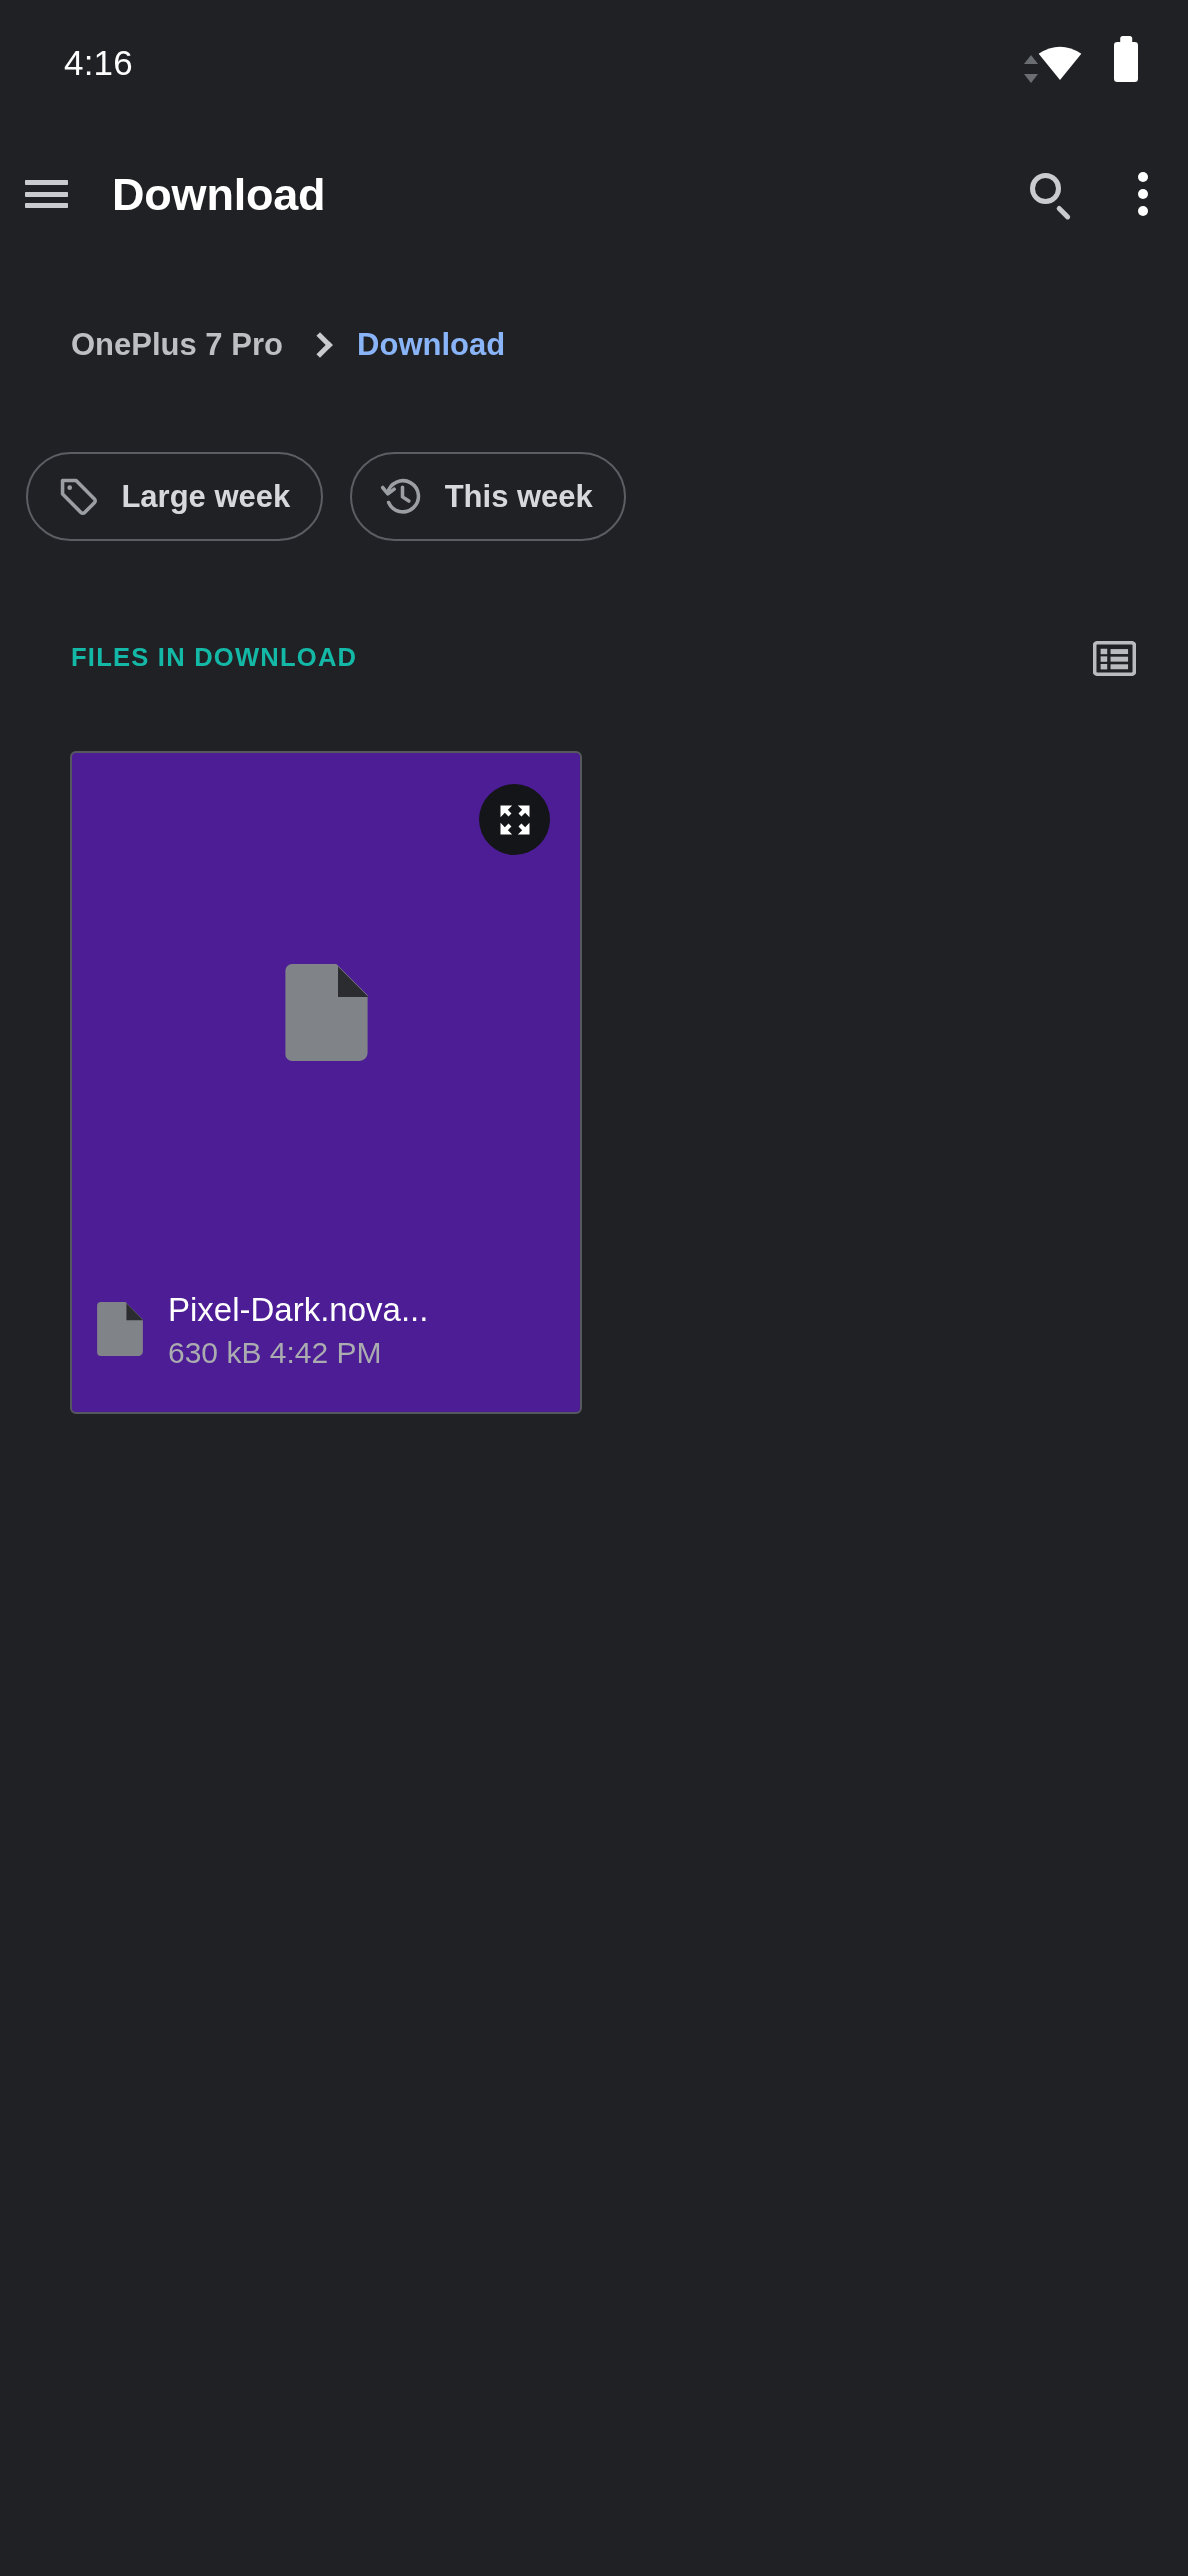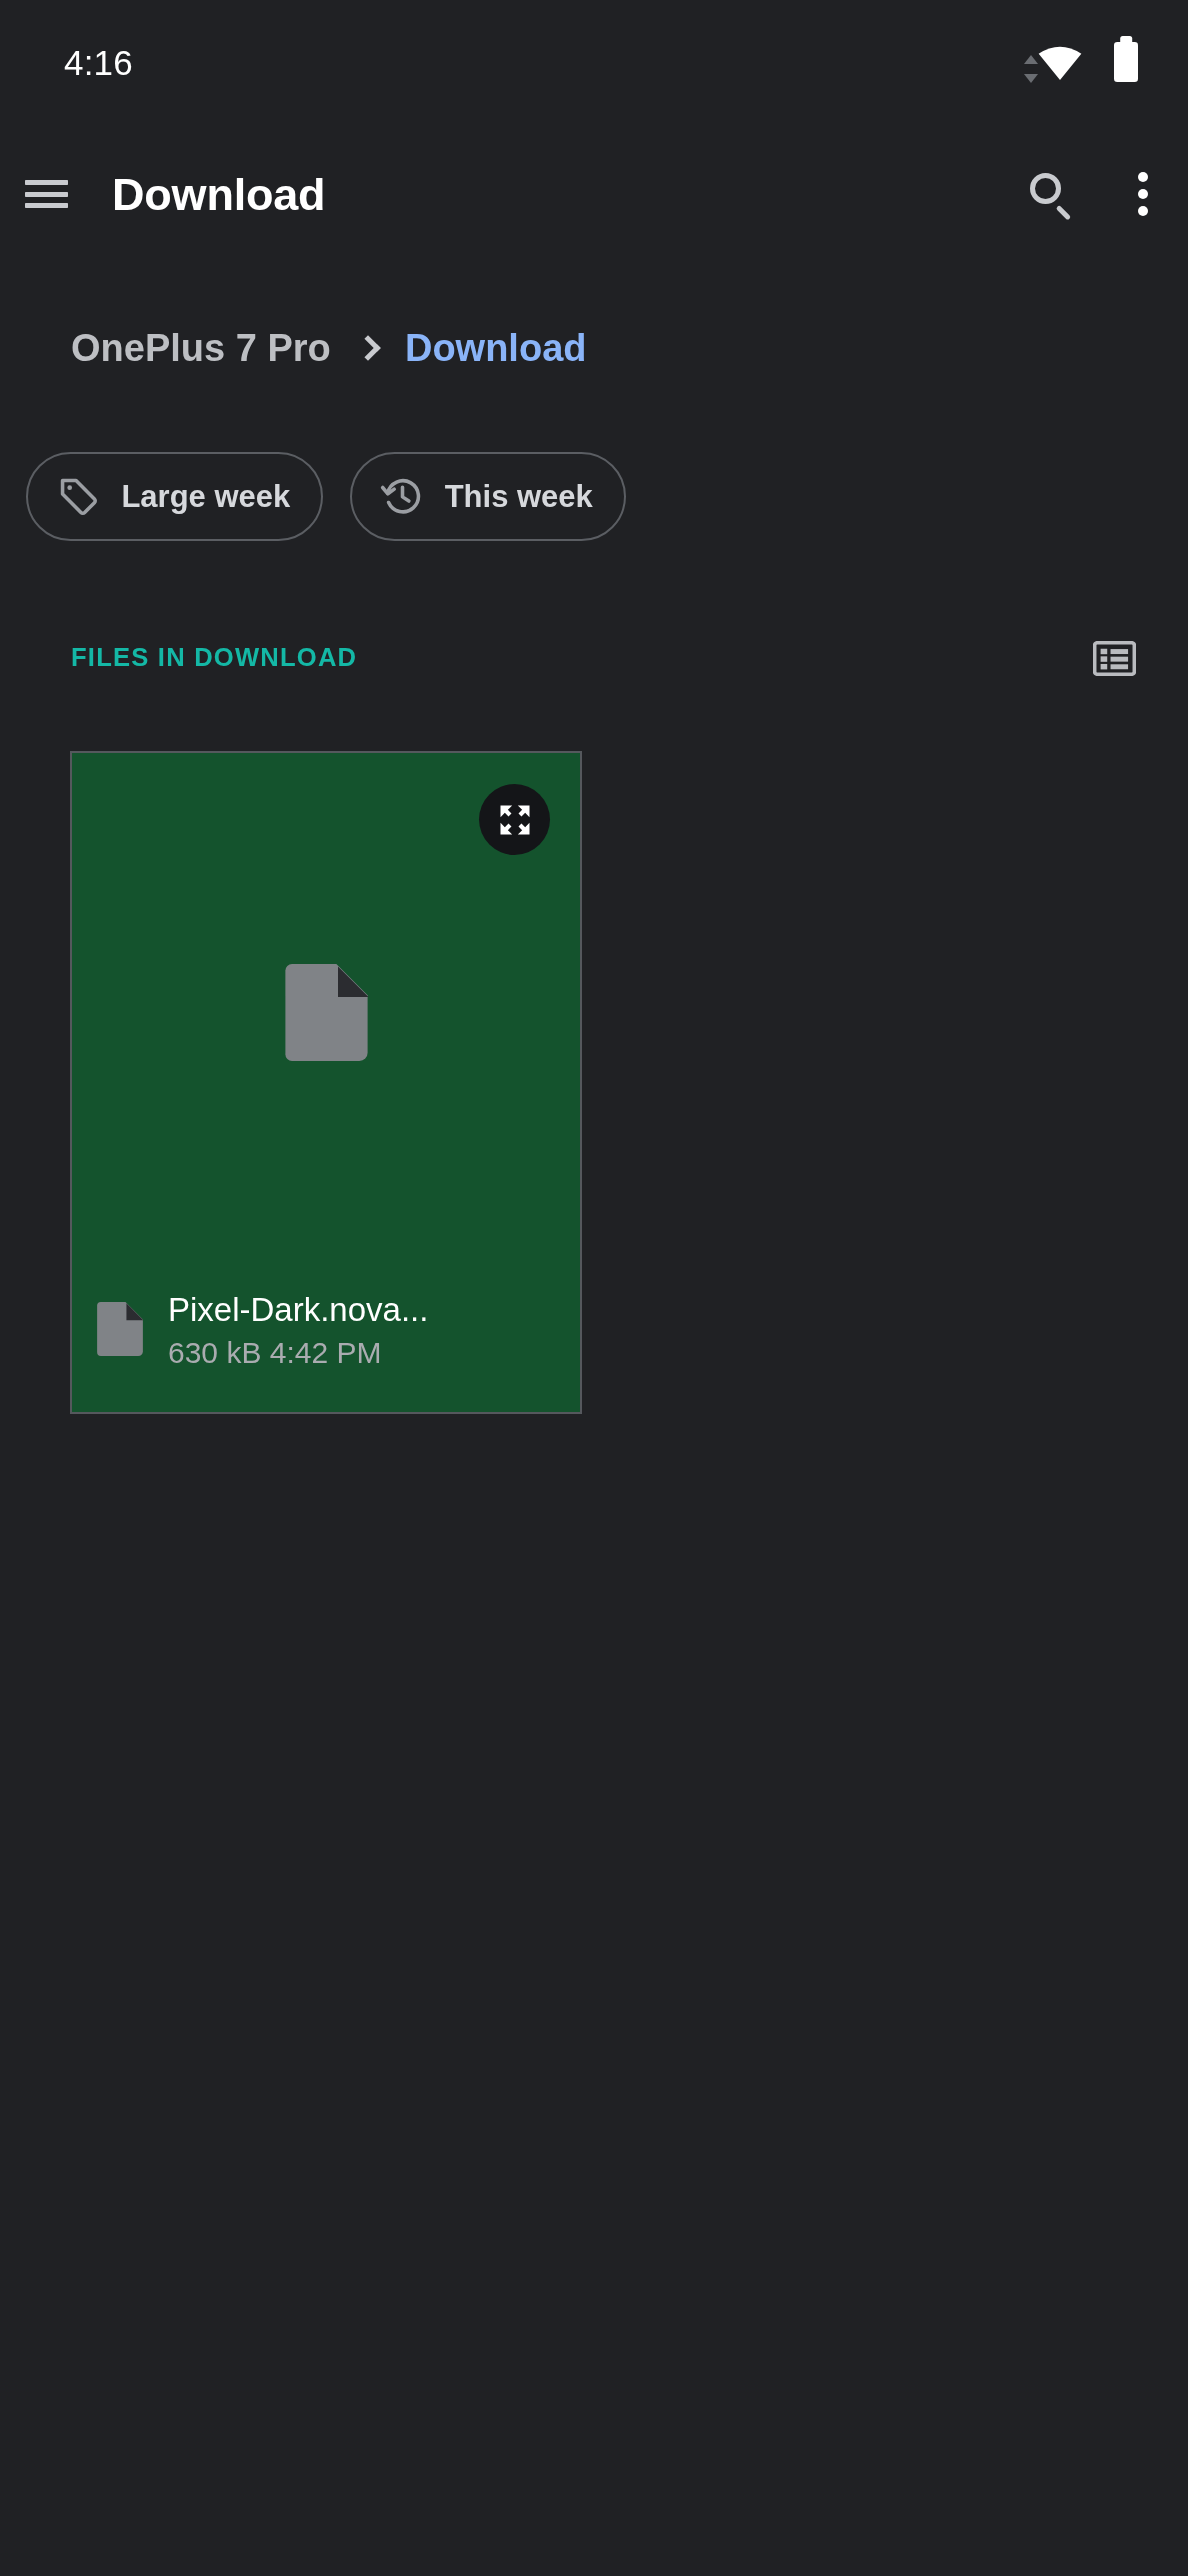--- a/index.html
+++ b/index.html
@@ -73,21 +73,21 @@
     position:absolute; right:0.8px; bottom:0.8px; width:16.5px; height:5px; background:#c9cbcf;
     transform:rotate(45deg); transform-origin:center; border-radius:2.5px;
   }
   .kebab{ display:flex; flex-direction:column; gap:7.4px; align-items:center; }
   .kebab i{ display:block; width:10px; height:10px; border-radius:50%; background:#ffffff; }
 
   
   .breadcrumb{
     position:absolute; top:329px; left:71px; display:flex; align-items:center; gap:21.5px;
   }
-  .crumb{ font-size:38px; font-weight:700; color:#bdbfc3; line-height:1; }
+  .crumb{ font-size:31px; font-weight:700; color:#bdbfc3; line-height:1; }
   .crumb.active{ color:#8ab4f8; }
   .crumb-sep{
     width:18px; height:18px; border-right:5px solid #c9cbcf; border-top:5px solid #c9cbcf;
     transform:rotate(45deg); margin:0 6.6px;
   }
 
   
   .chip-row{ position:absolute; top:452px; left:26.4px; display:flex; gap:26.4px; }
   .chip{
     height:89px; border:2.5px solid #5b5e63; border-radius:45px;
@@ -105,21 +105,21 @@
     display:flex; align-items:center; justify-content:space-between;
   }
   .section-title{
     font-size:25.6px; font-weight:700; color:#14b8a6; letter-spacing:1.2px; line-height:1;
   }
   .view-toggle{ width:48px; height:48px; display:flex; align-items:center; justify-content:center; }
 
   
   .card{
     position:absolute; top:751px; left:70px; width:512px; height:663px;
-    border:2.5px solid #55585d; border-radius:0; background:#14532d;
+    border:2.5px solid #55585d; border-radius:6px; background:#4c1d95;
   }
   .expand-btn{
     position:absolute; top:31px; right:30px; width:71px; height:71px;
     border-radius:50%; background:#141518;
     display:flex; align-items:center; justify-content:center;
   }
   .card-thumb{
     position:absolute; top:0; left:0; right:0; bottom:140px;
     display:flex; align-items:center; justify-content:center;
   }

